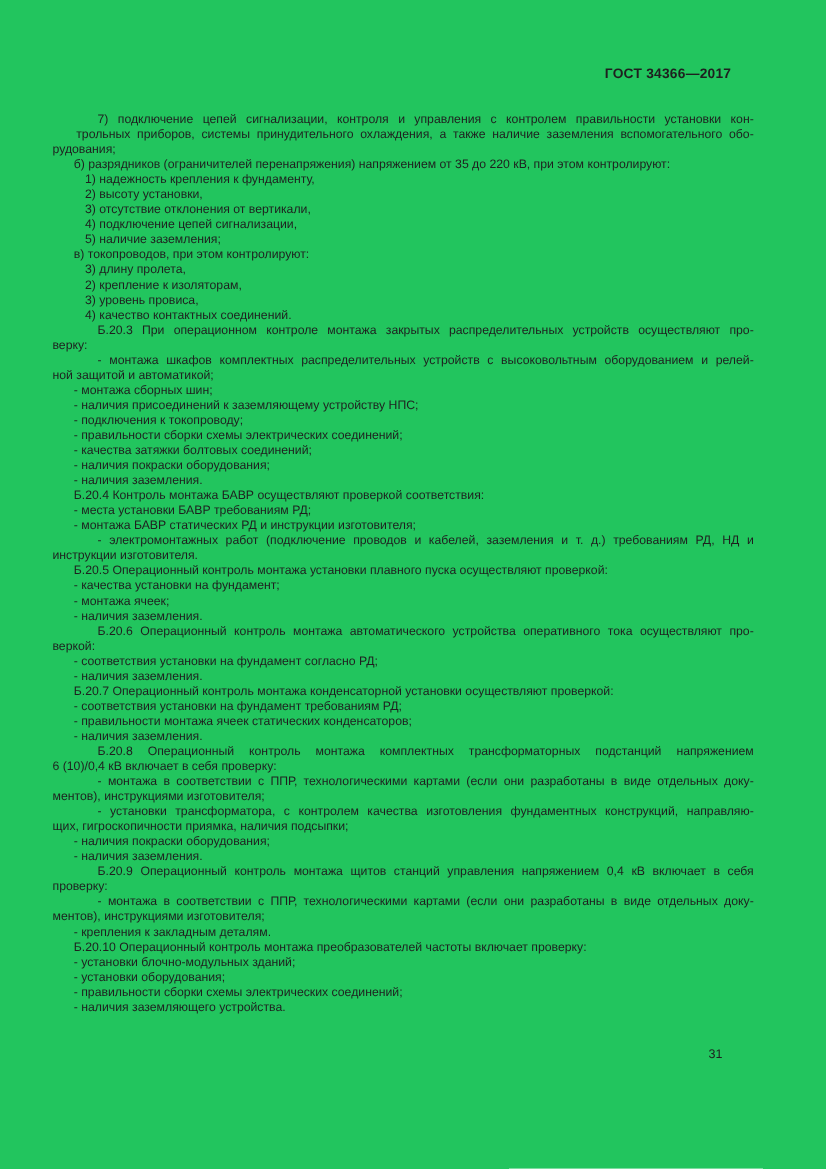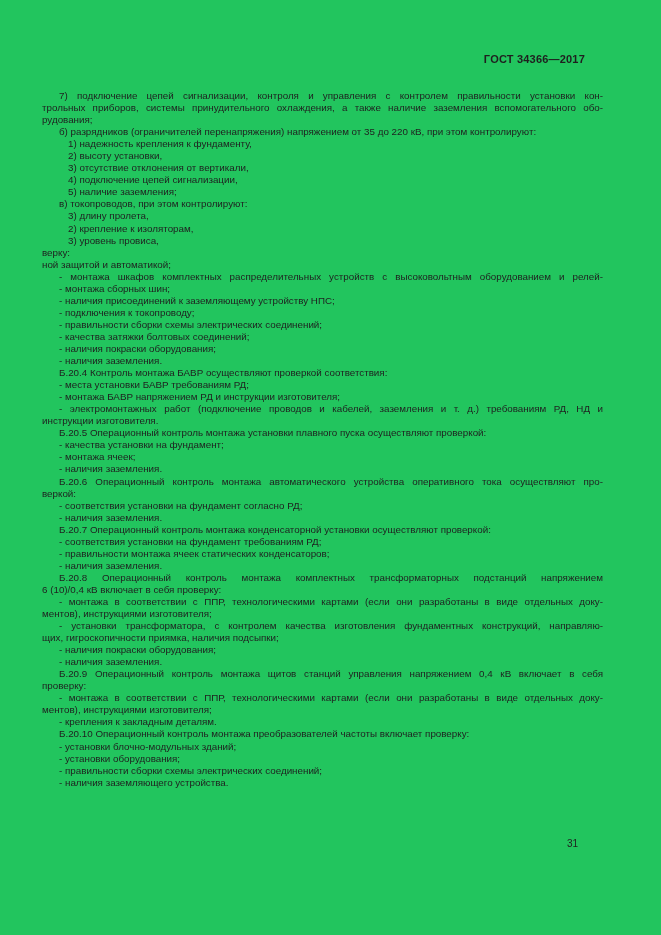--- a/index.html
+++ b/index.html
@@ -30,20 +30,21 @@
     line-height: 12.05px;
   }
   .ln {
     text-align: left;
     white-space: nowrap;
   }
   .ln.j {
     white-space: normal;
     text-align: justify;
     text-align-last: justify;
+    margin-left: 19px;
   }
   .ln.i1 { padding-left: 17px; }
   .ln.i2 { padding-left: 26px; }
   .page-number {
     position: absolute;
     top: 838px;
     right: 83px;
     font-size: 10px;
   }
 </style>
@@ -60,33 +61,35 @@
       <div class="ln i1">б) разрядников (ограничителей перенапряжения) напряжением от 35 до 220 кВ, при этом контролируют:</div>
       <div class="ln i2">1) надежность крепления к фундаменту,</div>
       <div class="ln i2">2) высоту установки,</div>
       <div class="ln i2">3) отсутствие отклонения от вертикали,</div>
       <div class="ln i2">4) подключение цепей сигнализации,</div>
       <div class="ln i2">5) наличие заземления;</div>
       <div class="ln i1">в) токопроводов, при этом контролируют:</div>
       <div class="ln i2">3) длину пролета,</div>
       <div class="ln i2">2) крепление к изоляторам,</div>
       <div class="ln i2">3) уровень провиса,</div>
+      <div class="ln i2">4) качество контактных соединений.</div>
+      <div class="ln i1 j">Б.20.3 При операционном контроле монтажа закрытых распределительных устройств осуществляют про-</div>
       <div class="ln i0">верку:</div>
+      <div class="ln i1 j">- монтажа шкафов комплектных распределительных устройств с высоковольтным оборудованием и релей-</div>
       <div class="ln i0">ной защитой и автоматикой;</div>
-      <div class="ln i1 j">- монтажа шкафов комплектных распределительных устройств с высоковольтным оборудованием и релей-</div>
       <div class="ln i1">- монтажа сборных шин;</div>
       <div class="ln i1">- наличия присоединений к заземляющему устройству НПС;</div>
       <div class="ln i1">- подключения к токопроводу;</div>
       <div class="ln i1">- правильности сборки схемы электрических соединений;</div>
       <div class="ln i1">- качества затяжки болтовых соединений;</div>
       <div class="ln i1">- наличия покраски оборудования;</div>
       <div class="ln i1">- наличия заземления.</div>
       <div class="ln i1">Б.20.4 Контроль монтажа БАВР осуществляют проверкой соответствия:</div>
       <div class="ln i1">- места установки БАВР требованиям РД;</div>
-      <div class="ln i1">- монтажа БАВР напряжением РД и инструкции изготовителя;</div>
+      <div class="ln i1">- монтажа БАВР статических РД и инструкции изготовителя;</div>
       <div class="ln i1 j">- электромонтажных работ (подключение проводов и кабелей, заземления и т. д.) требованиям РД, НД и</div>
       <div class="ln i0">инструкции изготовителя.</div>
       <div class="ln i1">Б.20.5 Операционный контроль монтажа установки плавного пуска осуществляют проверкой:</div>
       <div class="ln i1">- качества установки на фундамент;</div>
       <div class="ln i1">- монтажа ячеек;</div>
       <div class="ln i1">- наличия заземления.</div>
       <div class="ln i1 j">Б.20.6 Операционный контроль монтажа автоматического устройства оперативного тока осуществляют про-</div>
       <div class="ln i0">веркой:</div>
       <div class="ln i1">- соответствия установки на фундамент согласно РД;</div>
       <div class="ln i1">- наличия заземления.</div>

